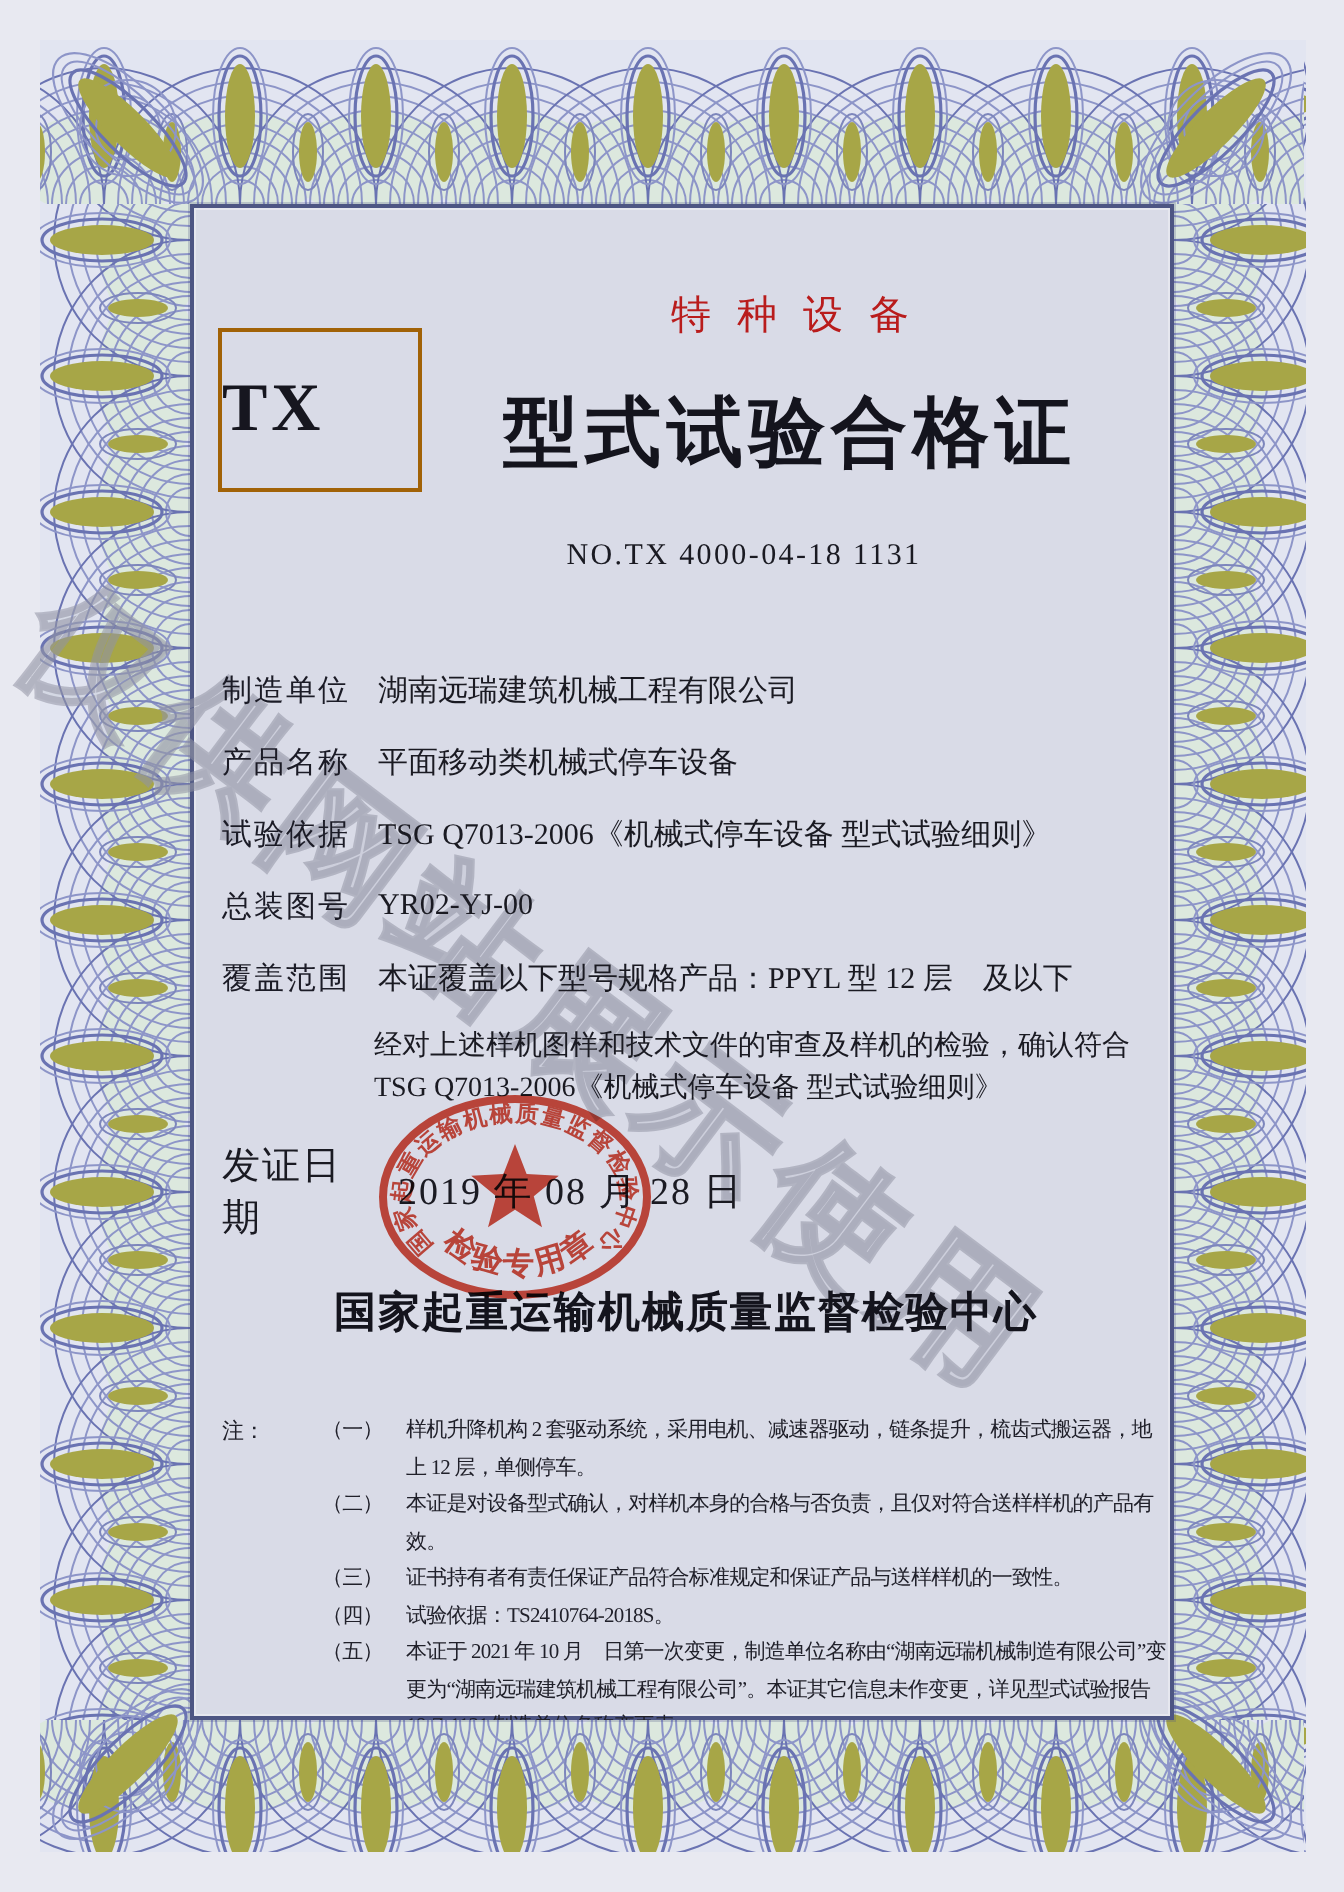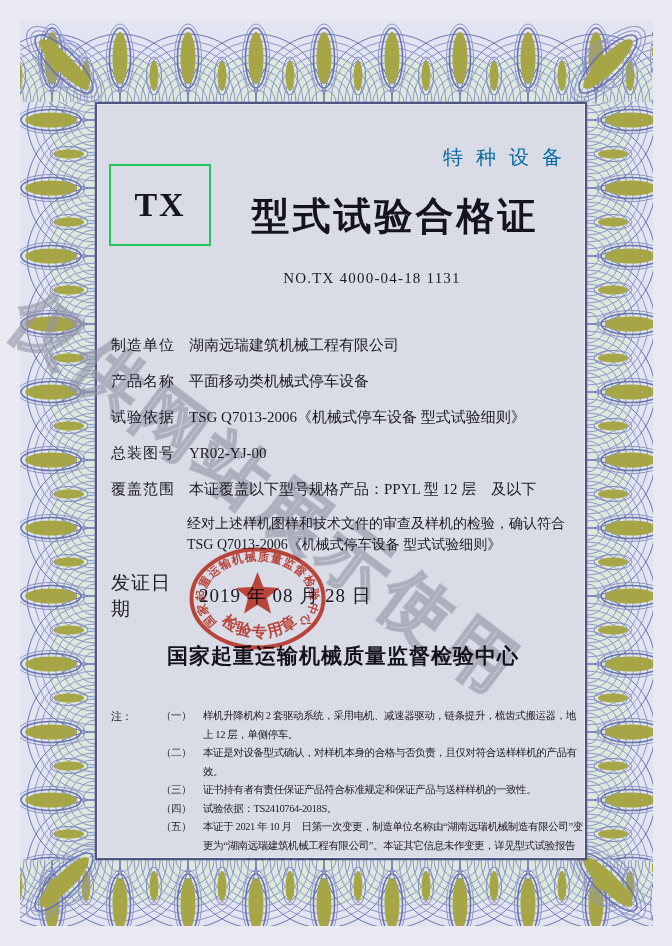--- a/index.html
+++ b/index.html
@@ -27,25 +27,25 @@
     pointer-events:none;
   }
   .panel-content{
     position:absolute; left:95px; top:102px; width:492px; height:758px;
     box-sizing:border-box; padding:40px 12px 8px 16px; z-index:3; overflow:hidden;
   }
   
   .header-row{position:relative; min-height:118px;}
   .tx-box{
     position:absolute; left:-2px; top:22px; width:98px; height:78px;
-    border:2px solid #22c55e; display:flex; align-items:center; justify-content:center;
+    border:2px solid #a16207; display:flex; align-items:center; 
     font-size:34px; font-weight:bold; letter-spacing:2px; color:#16161f;
   }
   .title-block{margin-left:104px; text-align:center; padding-top:2px;}
-  .title-small{font-size:20px; letter-spacing:13px; padding-left:13px; color:#0369a1;text-align:right;}
+  .title-small{font-size:20px; letter-spacing:13px; padding-left:13px; color:#b91c1c;}
   .title-large{font-size:38px; font-weight:bold; letter-spacing:3px; margin-top:20px; color:#14141d;}
   .cert-no{text-align:center; padding-left:58px; margin-top:10px; font-size:15px; letter-spacing:1.2px;}
   
   .fields{margin-top:40px;}
   .field{display:flex; height:36px; align-items:center; font-size:15px;}
   .field-label{flex:0 0 78px; letter-spacing:1px; color:#1b1b26;}
   .field-value{white-space:nowrap;text-align:right;}
   .statement{margin:6px 0 0 76px; width:386px; font-size:14px; line-height:21px;}
   .date-row{display:flex; margin-top:29px; font-size:19px; align-items:center; height:24px;}
   .date-label{flex:0 0 60px; letter-spacing:1px;}

